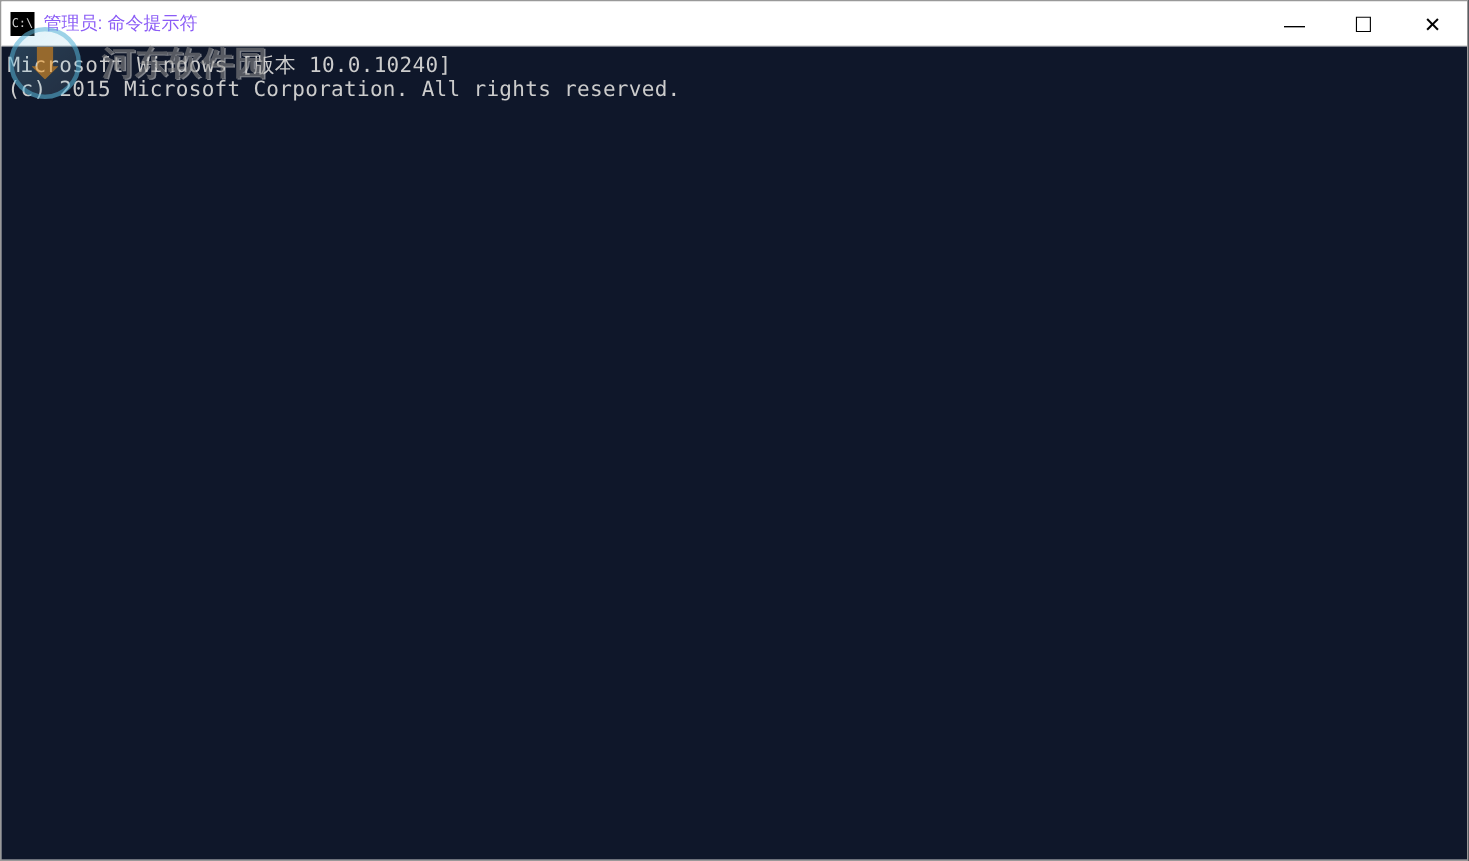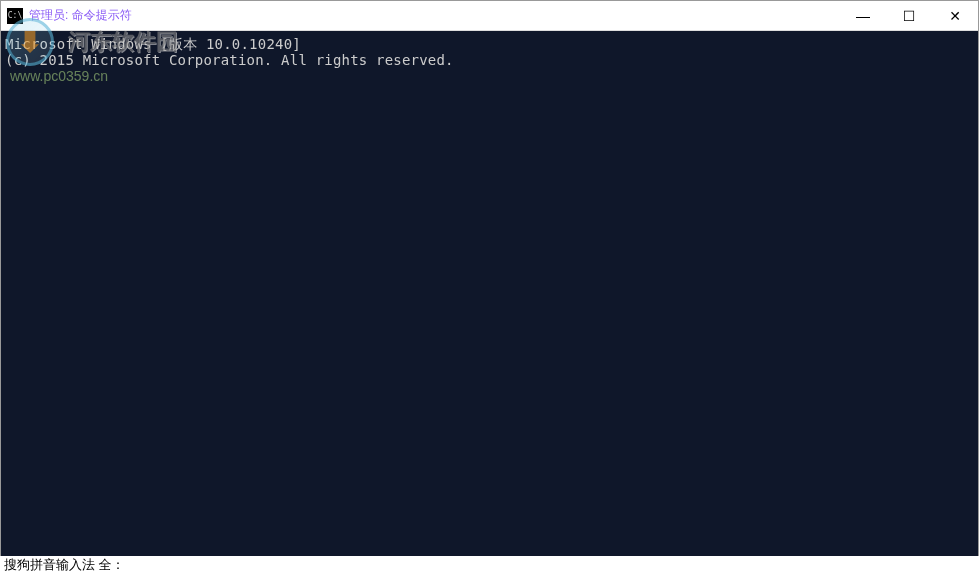--- a/index.html
+++ b/index.html
@@ -160,24 +160,20 @@
       <div class="titlebar-button close">✕</div>
     </div>
   </div>
 
   <div class="terminal-area">
     <div class="terminal-line">Microsoft Windows [版本 10.0.10240]</div>
     <div class="terminal-line">(c) 2015 Microsoft Corporation. All rights reserved.</div>
     <div class="terminal-line"></div>
   </div>
 
-  <div class="ime-status">
-    <span>搜狗拼音输入法 全：</span>
-  </div>
 </div>
 
 <div class="watermark">
   <div class="watermark-logo">
     <div class="watermark-circle"></div>
     <div class="watermark-text">河东软件园</div>
   </div>
-  <div class="watermark-url">www.pc0359.cn</div>
 </div>
 
 </body></html>

